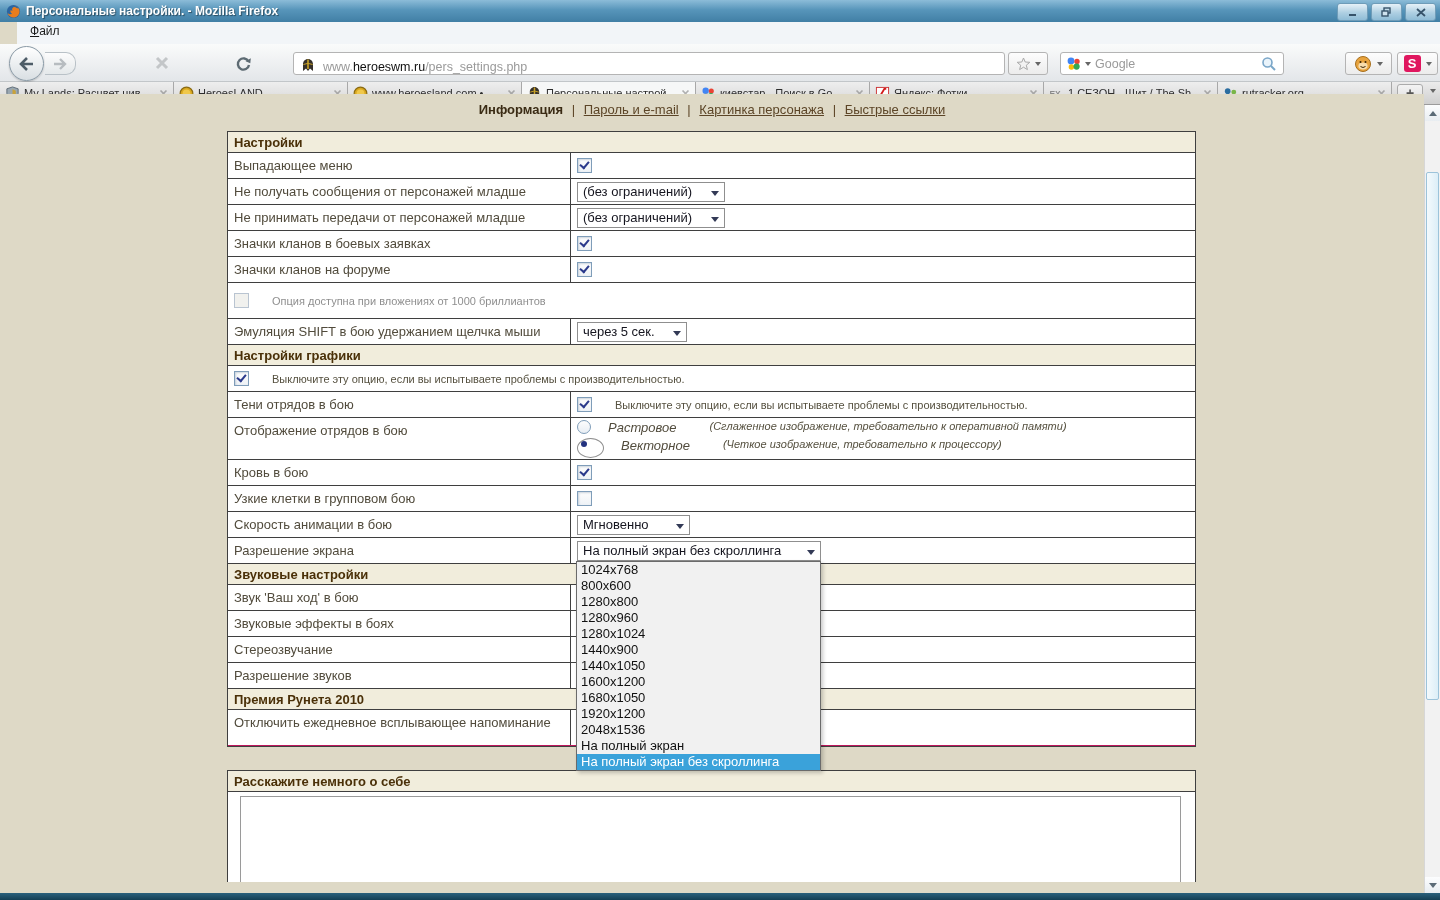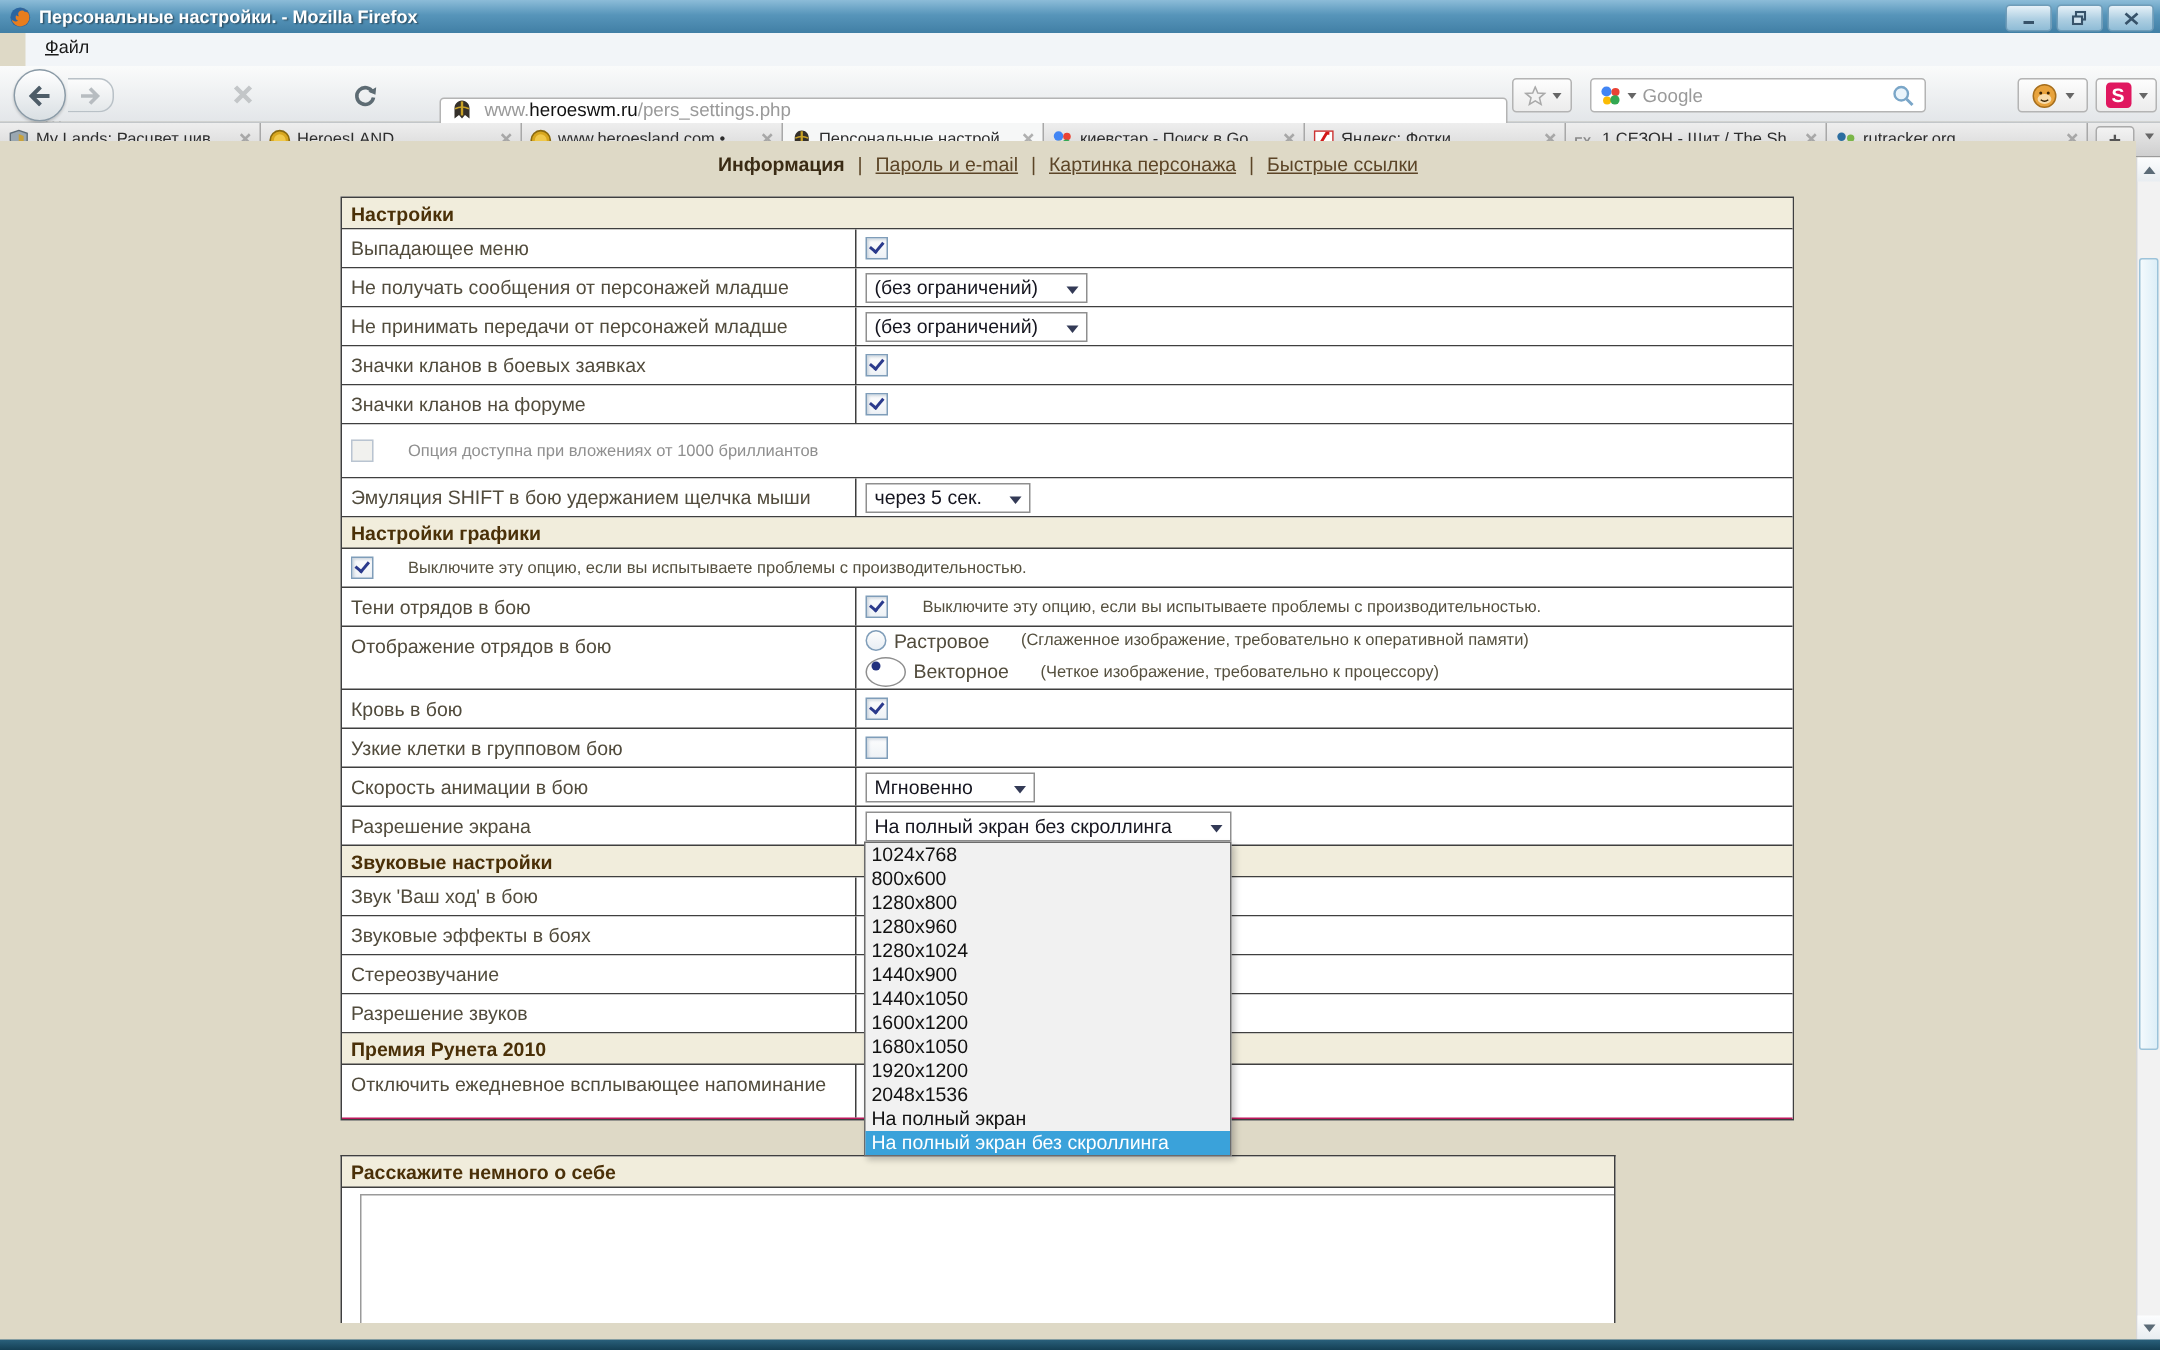--- a/index.html
+++ b/index.html
@@ -21,22 +21,22 @@
   .menu-item{display:inline-block;padding:2px 9px;font-size:12px;color:#1a1a1a;}
   .menu-item::first-letter{text-decoration:underline;}
 
   .navbar{position:absolute;left:0;top:44px;width:100%;height:38px;
     background:linear-gradient(#fafbfb,#e3e6e9);border-bottom:1px solid #c2c6c9;box-sizing:border-box;}
   .backbtn{position:absolute;left:9px;top:2px;width:33px;height:33px;border-radius:50%;
     border:1px solid #8a9aa6;background:linear-gradient(#ffffff,#d9dfe3);display:flex;align-items:center;justify-content:center;box-shadow:0 1px 2px rgba(0,0,0,.2);}
   .fwdbtn{position:absolute;left:45px;top:8px;width:30px;height:21px;border:1px solid #b9c1c7;border-left:none;
     border-radius:0 10px 10px 0;background:linear-gradient(#fcfcfc,#e4e8ea);display:flex;align-items:center;justify-content:center;}
   .flatbtn{position:absolute;top:9px;width:26px;height:20px;display:flex;align-items:center;justify-content:center;}
-  .urlbar{position:absolute;left:293px;top:21px;width:712px;height:23px;background:#fff;border:1px solid #b4b4b4;
-    border-radius:3px;display:flex;align-items:flex-start;box-sizing:border-box;}
+  .urlbar{position:absolute;left:293px;top:8px;width:712px;height:23px;background:#fff;border:1px solid #b4b4b4;
+    border-radius:3px;display:flex;align-items:flex-end;box-sizing:border-box;}
   .urlbar .fav{width:16px;height:16px;margin:0 7px 0 6px;flex:0 0 auto;}
   .urltext{font-size:12.5px;white-space:nowrap;}
   .urltext .dim{color:#9a9a9a;} .urltext .dom{color:#111;}
   .starbtn{position:absolute;left:1008px;top:8px;width:40px;height:23px;border:1px solid #b4b4b4;border-radius:3px;
     background:linear-gradient(#fdfdfd,#ececec);display:flex;align-items:center;justify-content:center;gap:4px;box-sizing:border-box;}
   .searchbox{position:absolute;left:1060px;top:8px;width:224px;height:23px;background:#fff;border:1px solid #b4b4b4;
     border-radius:3px;display:flex;align-items:center;box-sizing:border-box;}
   .searchbox .gico{width:16px;height:16px;margin:0 3px 0 5px;}
   .searchbox .ph{flex:1;color:#9a9a9a;font-size:12.5px;}
   .searchbox .mag{margin-right:6px;}
@@ -76,35 +76,35 @@
     font-size:13px;color:#514b3c;padding:5px 10px 0 6px;line-height:15px;}
   .ctl{flex:1;display:flex;align-items:center;padding-left:6px;gap:7px;}
   .ctl.col{flex-direction:column;align-items:flex-start;justify-content:center;gap:3px;}
   .note{font-size:11px;color:#55503f;margin-left:16px;}
   .note.gray{color:#8f8f8f;}
   .cb{width:13px;height:13px;flex:0 0 auto;background:linear-gradient(#fdfdfd,#eef2f6);border:1px solid #7f9db9;
     box-shadow:inset 1px 1px 2px rgba(110,135,160,.35);position:relative;display:inline-block;}
   .cb.checked::after{content:"";position:absolute;left:2px;top:2px;width:7px;height:4px;
     border-left:2px solid #2b3a8c;border-bottom:2px solid #2b3a8c;transform:rotate(-50deg);}
   .cb.disabled{background:#f1f1ee;border-color:#b9c4d1;box-shadow:none;}
-  .radio-line{display:flex;align-items:center;gap:5px;}
+  .radio-line{display:flex;gap:17px;font-style:italic;}
   .radio{width:12px;height:12px;flex:0 0 auto;border:1px solid #7f9db9;border-radius:50%;
     background:linear-gradient(#fdfdfd,#e8eef4);position:relative;display:inline-block;}
   .radio.sel::after{content:"";position:absolute;left:2.5px;top:2.5px;width:6px;height:6px;border-radius:50%;background:#23327f;}
   .radio-label{font-size:13px;color:#514b3c;}
   .sel{height:20px;background:#fff;border:1px solid #8f8f8f;display:inline-flex;align-items:center;
     position:relative;padding:0 20px 0 5px;font-size:13px;color:#15151f;box-sizing:border-box;white-space:nowrap;}
   .sel .arr{position:absolute;right:5px;top:8px;width:0;height:0;border-left:4px solid transparent;
     border-right:4px solid transparent;border-top:5px solid #333a56;}
 
   .popup{position:absolute;width:245px;background:#f1f1f1;border:1px solid #6b6b6b;z-index:60;box-shadow:2px 2px 4px rgba(0,0,0,.22);box-sizing:border-box;}
   .popup .item{height:16px;line-height:16px;font-size:13px;color:#111;padding-left:4px;white-space:nowrap;overflow:hidden;}
   .popup .item.selected{background:#3aa2da;color:#fff;}
 
-  .about-table{position:absolute;left:227px;top:676px;width:850px;height:112px;border:1px solid #3f3f3f;
+  .about-table{position:absolute;left:227px;top:676px;width:969px;height:112px;border:1px solid #3f3f3f;
     border-bottom:none;box-sizing:border-box;background:#fff;overflow:hidden;}
   .about-body{position:relative;height:91px;background:#fff;}
   .about-ta{position:absolute;left:12px;top:4px;width:941px;height:110px;background:#fff;border:1px solid #9a9a9a;box-sizing:border-box;}
 
   
   .vscroll{position:absolute;right:0;top:105px;width:16px;height:788px;background:#f2f2f2;border-left:1px solid #d7d7d7;box-sizing:border-box;}
   .sbtn-up,.sbtn-dn{position:absolute;left:0;width:16px;height:16px;background:linear-gradient(#fcfdfe,#e8edf1);display:flex;align-items:center;justify-content:center;}
   .sbtn-up{top:0;} .sbtn-dn{bottom:0;}
   .tri-up{width:0;height:0;border-left:4px solid transparent;border-right:4px solid transparent;border-bottom:5px solid #5b6b77;}
   .tri-dn{width:0;height:0;border-left:4px solid transparent;border-right:4px solid transparent;border-top:5px solid #5b6b77;}

